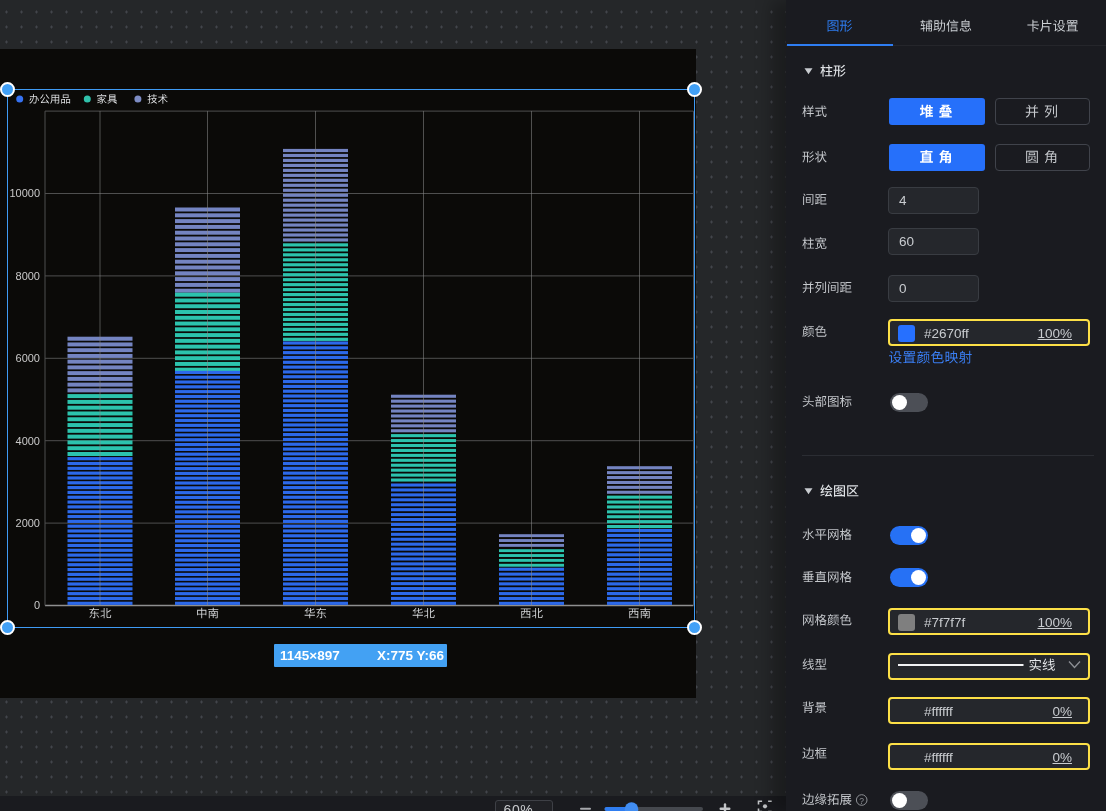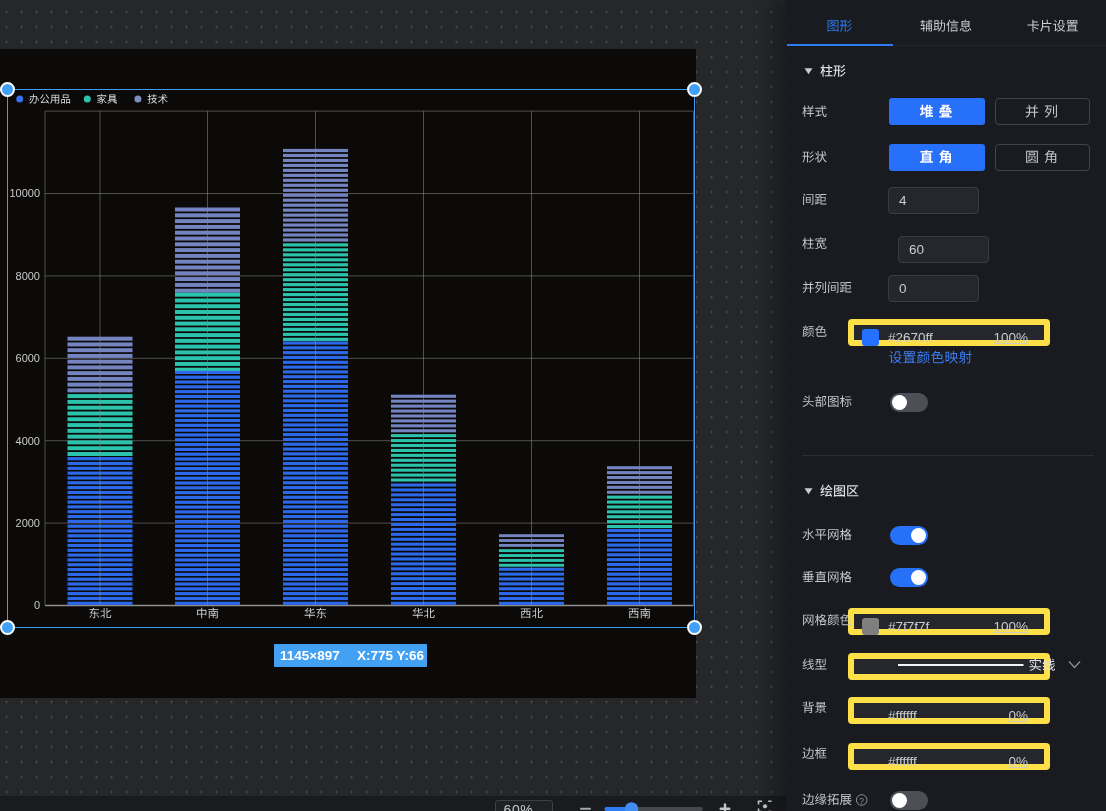--- a/index.html
+++ b/index.html
@@ -1,30 +1,30 @@
 <!DOCTYPE html>
 <html><head><meta charset="utf-8">
 <style>
 *{margin:0;padding:0;box-sizing:border-box;}
 html,body{width:1106px;height:811px;overflow:hidden;background:#232529;font-family:"Liberation Sans",sans-serif;}
 #root{position:relative;width:1106px;height:811px;}
 #canvas{position:absolute;left:0;top:0;width:786px;height:811px;background-color:#252729;background-image:radial-gradient(circle,#42454b 1.0px,rgba(0,0,0,0) 1.4px);background-size:15px 15px;background-position:-1px 4.5px;}
 #page{position:absolute;left:0;top:49px;width:696px;height:649px;background:#0b0a08;}
 #selbox{position:absolute;left:7px;top:89px;width:688px;height:539px;border:1px solid #3f9bf5;}
 .handle{position:absolute;width:15px;height:15px;border-radius:50%;background:#41a0f6;border:2px solid #fff;}
-#tooltip{position:absolute;left:274px;top:643.5px;width:153px;height:23.5px;background:#43a1f3;color:#fff;font-size:13.5px;font-weight:bold;display:flex;align-items:center;justify-content:space-between;padding:0 3px 0 6px;border-radius:1px;}
+#tooltip{position:absolute;left:274px;top:643.5px;width:173px;height:23.5px;background:#43a1f3;color:#fff;font-size:13.5px;font-weight:bold;display:flex;align-items:center;justify-content:space-between;padding:0 3px 0 6px;border-radius:1px;}
 #toolbar{position:absolute;left:0;top:796px;width:786px;height:15px;background:#1a1b1f;}
 #zoombox{position:absolute;left:495px;top:800px;width:58px;height:22px;border:1px solid #3e4046;border-radius:3px;background:#202125;color:#c6c8cb;font-size:14px;letter-spacing:0.6px;text-align:left;padding-left:7.5px;line-height:19px;}
 #panel{position:absolute;left:786px;top:0;width:320px;height:811px;background:#1a1b20;box-shadow:-14px 0 16px rgba(0,0,0,0.28);}
 #tabline{position:absolute;left:786px;top:44.5px;width:320px;height:1px;background:#25262b;}
 #tabunder{position:absolute;left:787px;top:43.5px;width:106px;height:2px;background:#2e7df2;}
 .btn-on{position:absolute;width:96px;height:27px;background:#2670fa;border-radius:3px;}
 .btn-off{position:absolute;width:95px;height:27px;border:1px solid #40434b;border-radius:4px;}
 .inp{position:absolute;left:888px;width:91px;height:27px;background:#25272c;border:1px solid #393c42;border-radius:4px;color:#c9ccd0;font-size:13.5px;line-height:25px;padding-left:10px;}
-.winp{position:absolute;left:848px;width:202px;height:27px;background:#25272c;border:6px solid #fde047;border-radius:4px;font-size:13.5px;color:#c9ccd0;line-height:25px;}
+.winp{position:absolute;left:888px;width:202px;height:27px;background:#25272c;border:2px solid #fde047;border-radius:4px;font-size:13.5px;color:#c9ccd0;line-height:25px;}
 .winp .pct{position:absolute;right:16px;top:0;text-decoration:underline;}
 .winp .hex{position:absolute;left:34px;top:0;}
 .swatch{position:absolute;left:8px;top:4px;width:17px;height:17px;border-radius:3px;}
 .toggle{position:absolute;left:890px;width:38px;height:19px;border-radius:9.5px;}
 .toggle .knob{position:absolute;top:2px;width:15px;height:15px;border-radius:50%;background:#fff;}
 .t-on{background:#2671f5;} .t-on .knob{right:2px;}
 .t-off{background:#4c4f56;} .t-off .knob{left:2px;}
 #divider{position:absolute;left:802px;top:454.5px;width:292px;height:1px;background:#2b2d33;}
 </style></head><body>
 <div id="root">
@@ -400,21 +400,21 @@
 <circle cx="765" cy="806.3" r="2.1" fill="#c3c5c8"></circle>
 </svg>
     <div id="panel"></div>
     <div id="tabline"></div>
     <div id="tabunder"></div>
     <div class="btn-on" style="left:888.5px;top:98px;"></div>
     <div class="btn-off" style="left:994.5px;top:98px;"></div>
     <div class="btn-on" style="left:888.5px;top:143.5px;"></div>
     <div class="btn-off" style="left:994.5px;top:143.5px;"></div>
     <div class="inp" style="top:186.5px;">4</div>
-    <div class="inp" style="top:236px;margin-left:10px;">60</div>
+    <div class="inp" style="top:228px;">60</div>
     <div class="inp" style="top:274.5px;">0</div>
     <div class="winp" style="top:318.5px;">
       <div class="swatch" style="background:#2670ff;"></div>
       <span class="hex">#2670ff</span>
       <span class="pct">100%</span>
     </div>
     <div class="toggle t-off" style="top:392.5px;">
       <div class="knob"></div>
     </div>
     <div id="divider"></div>

